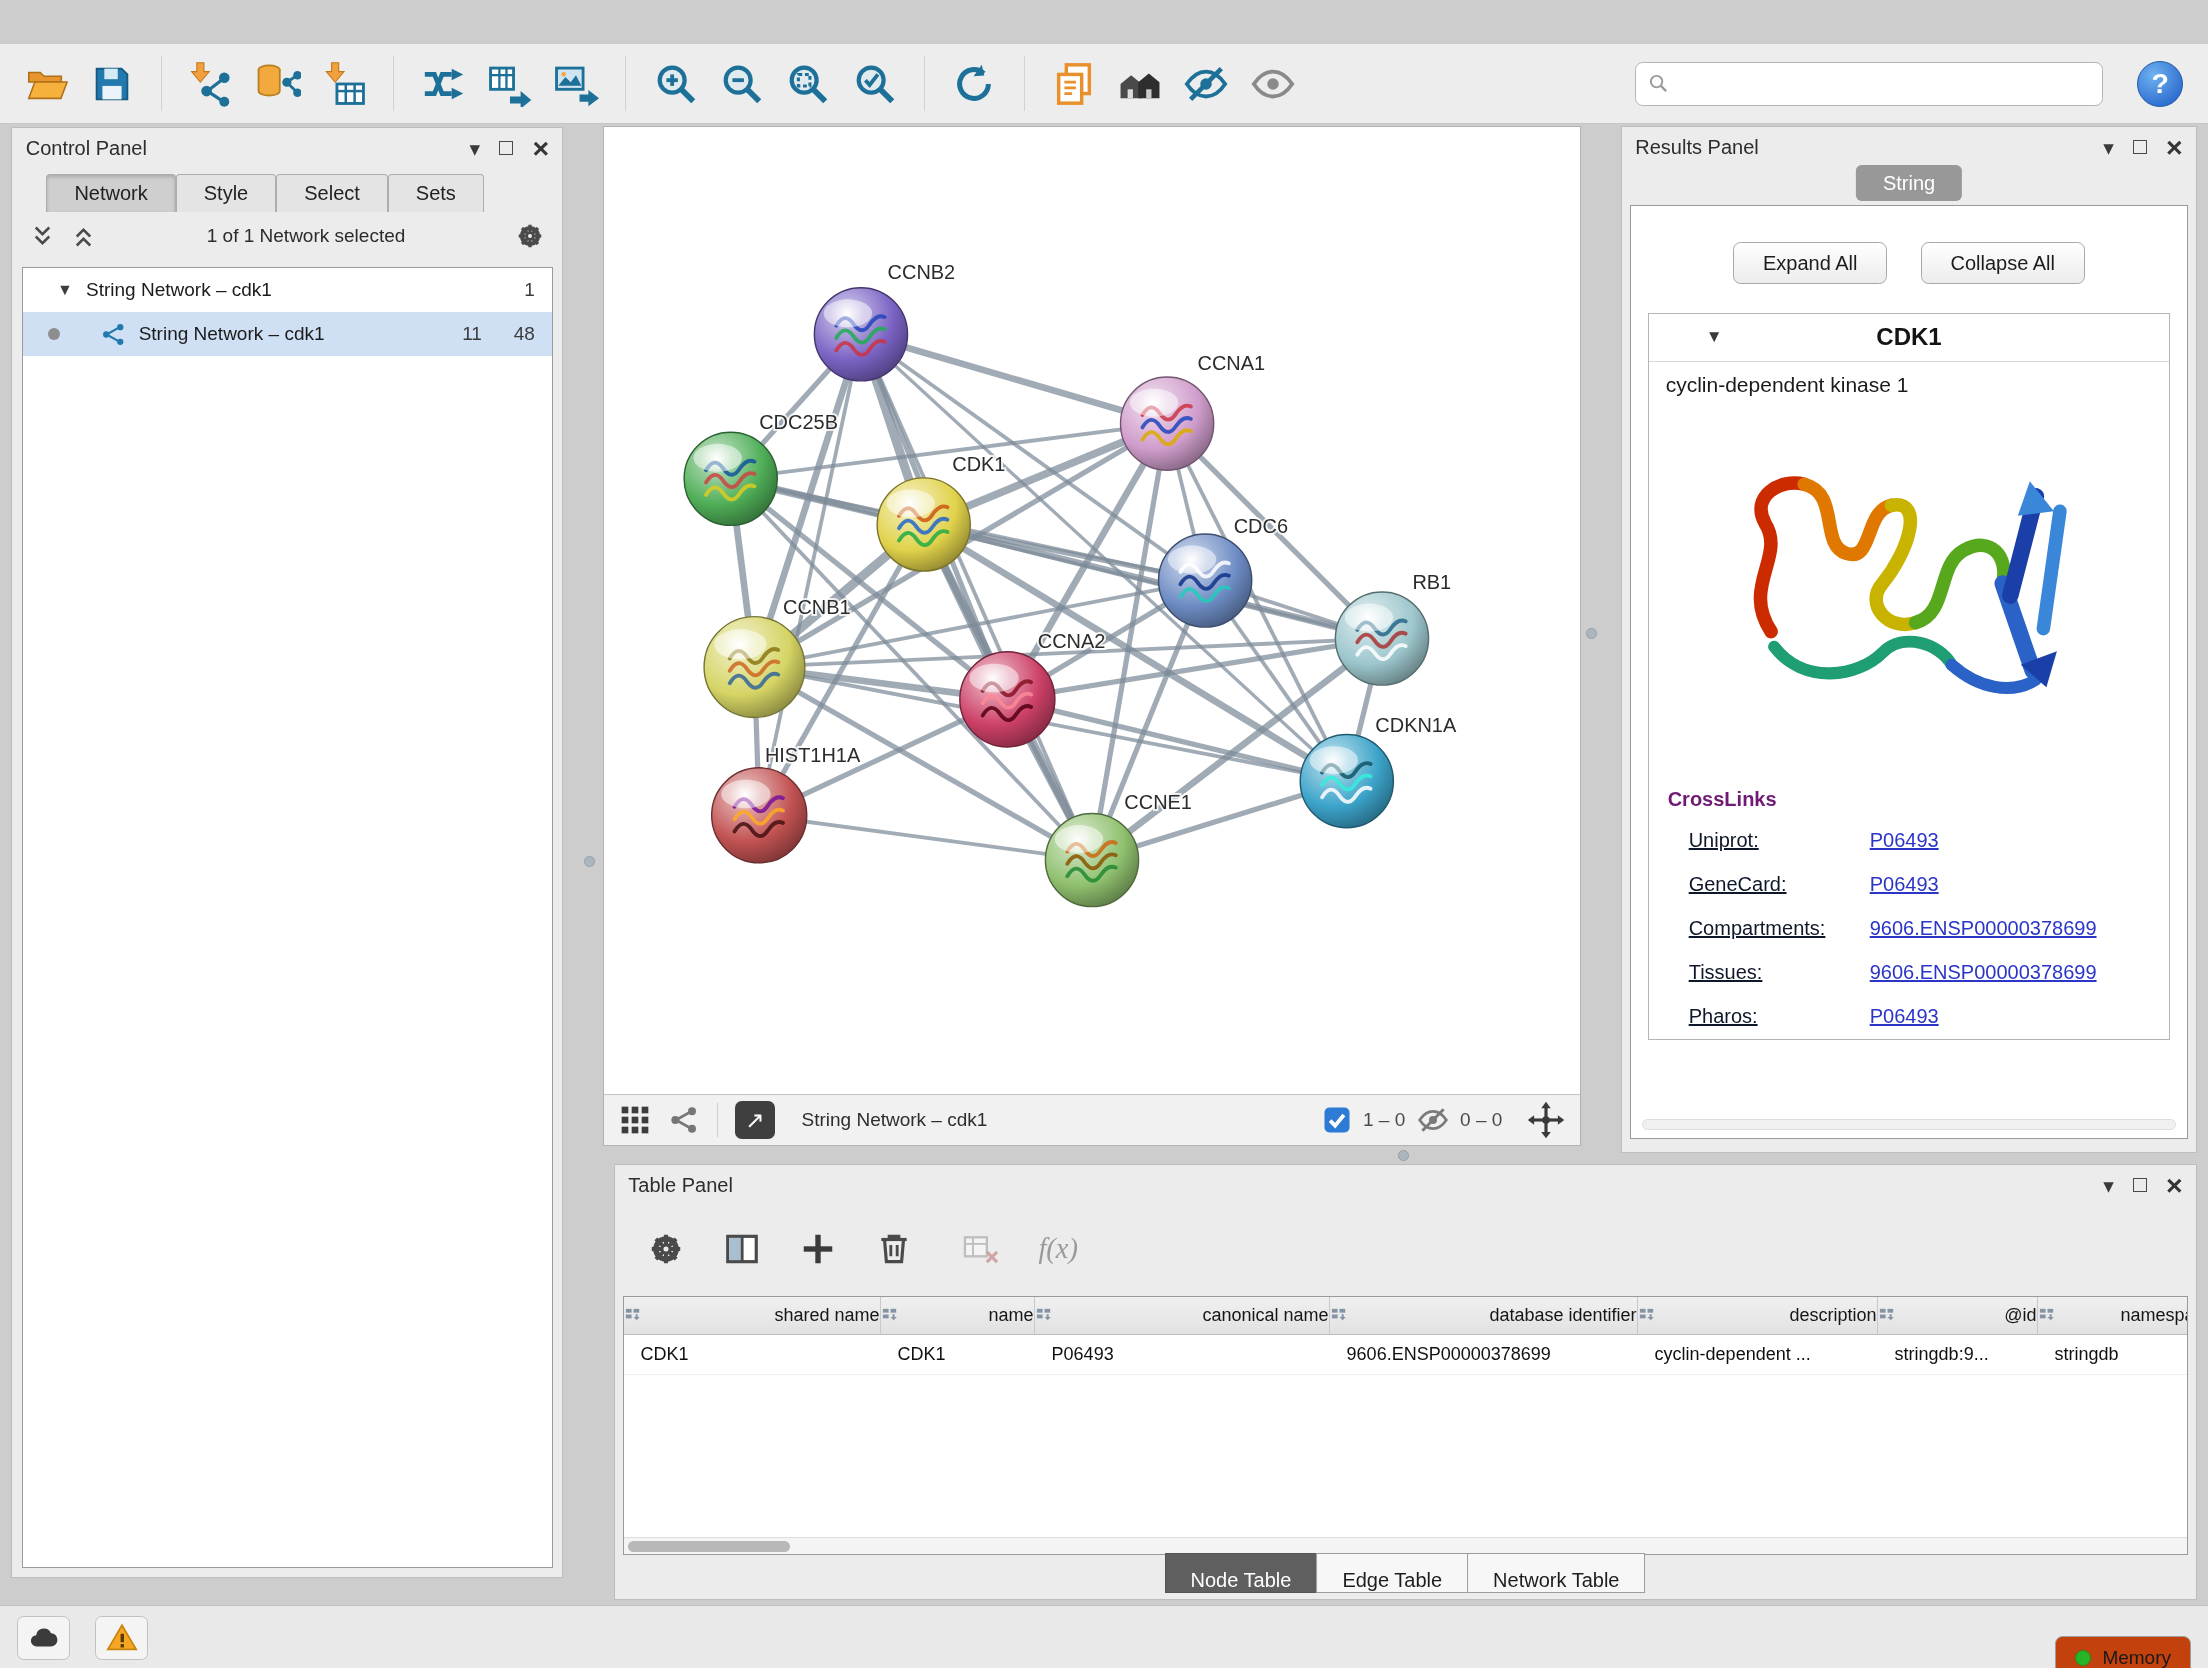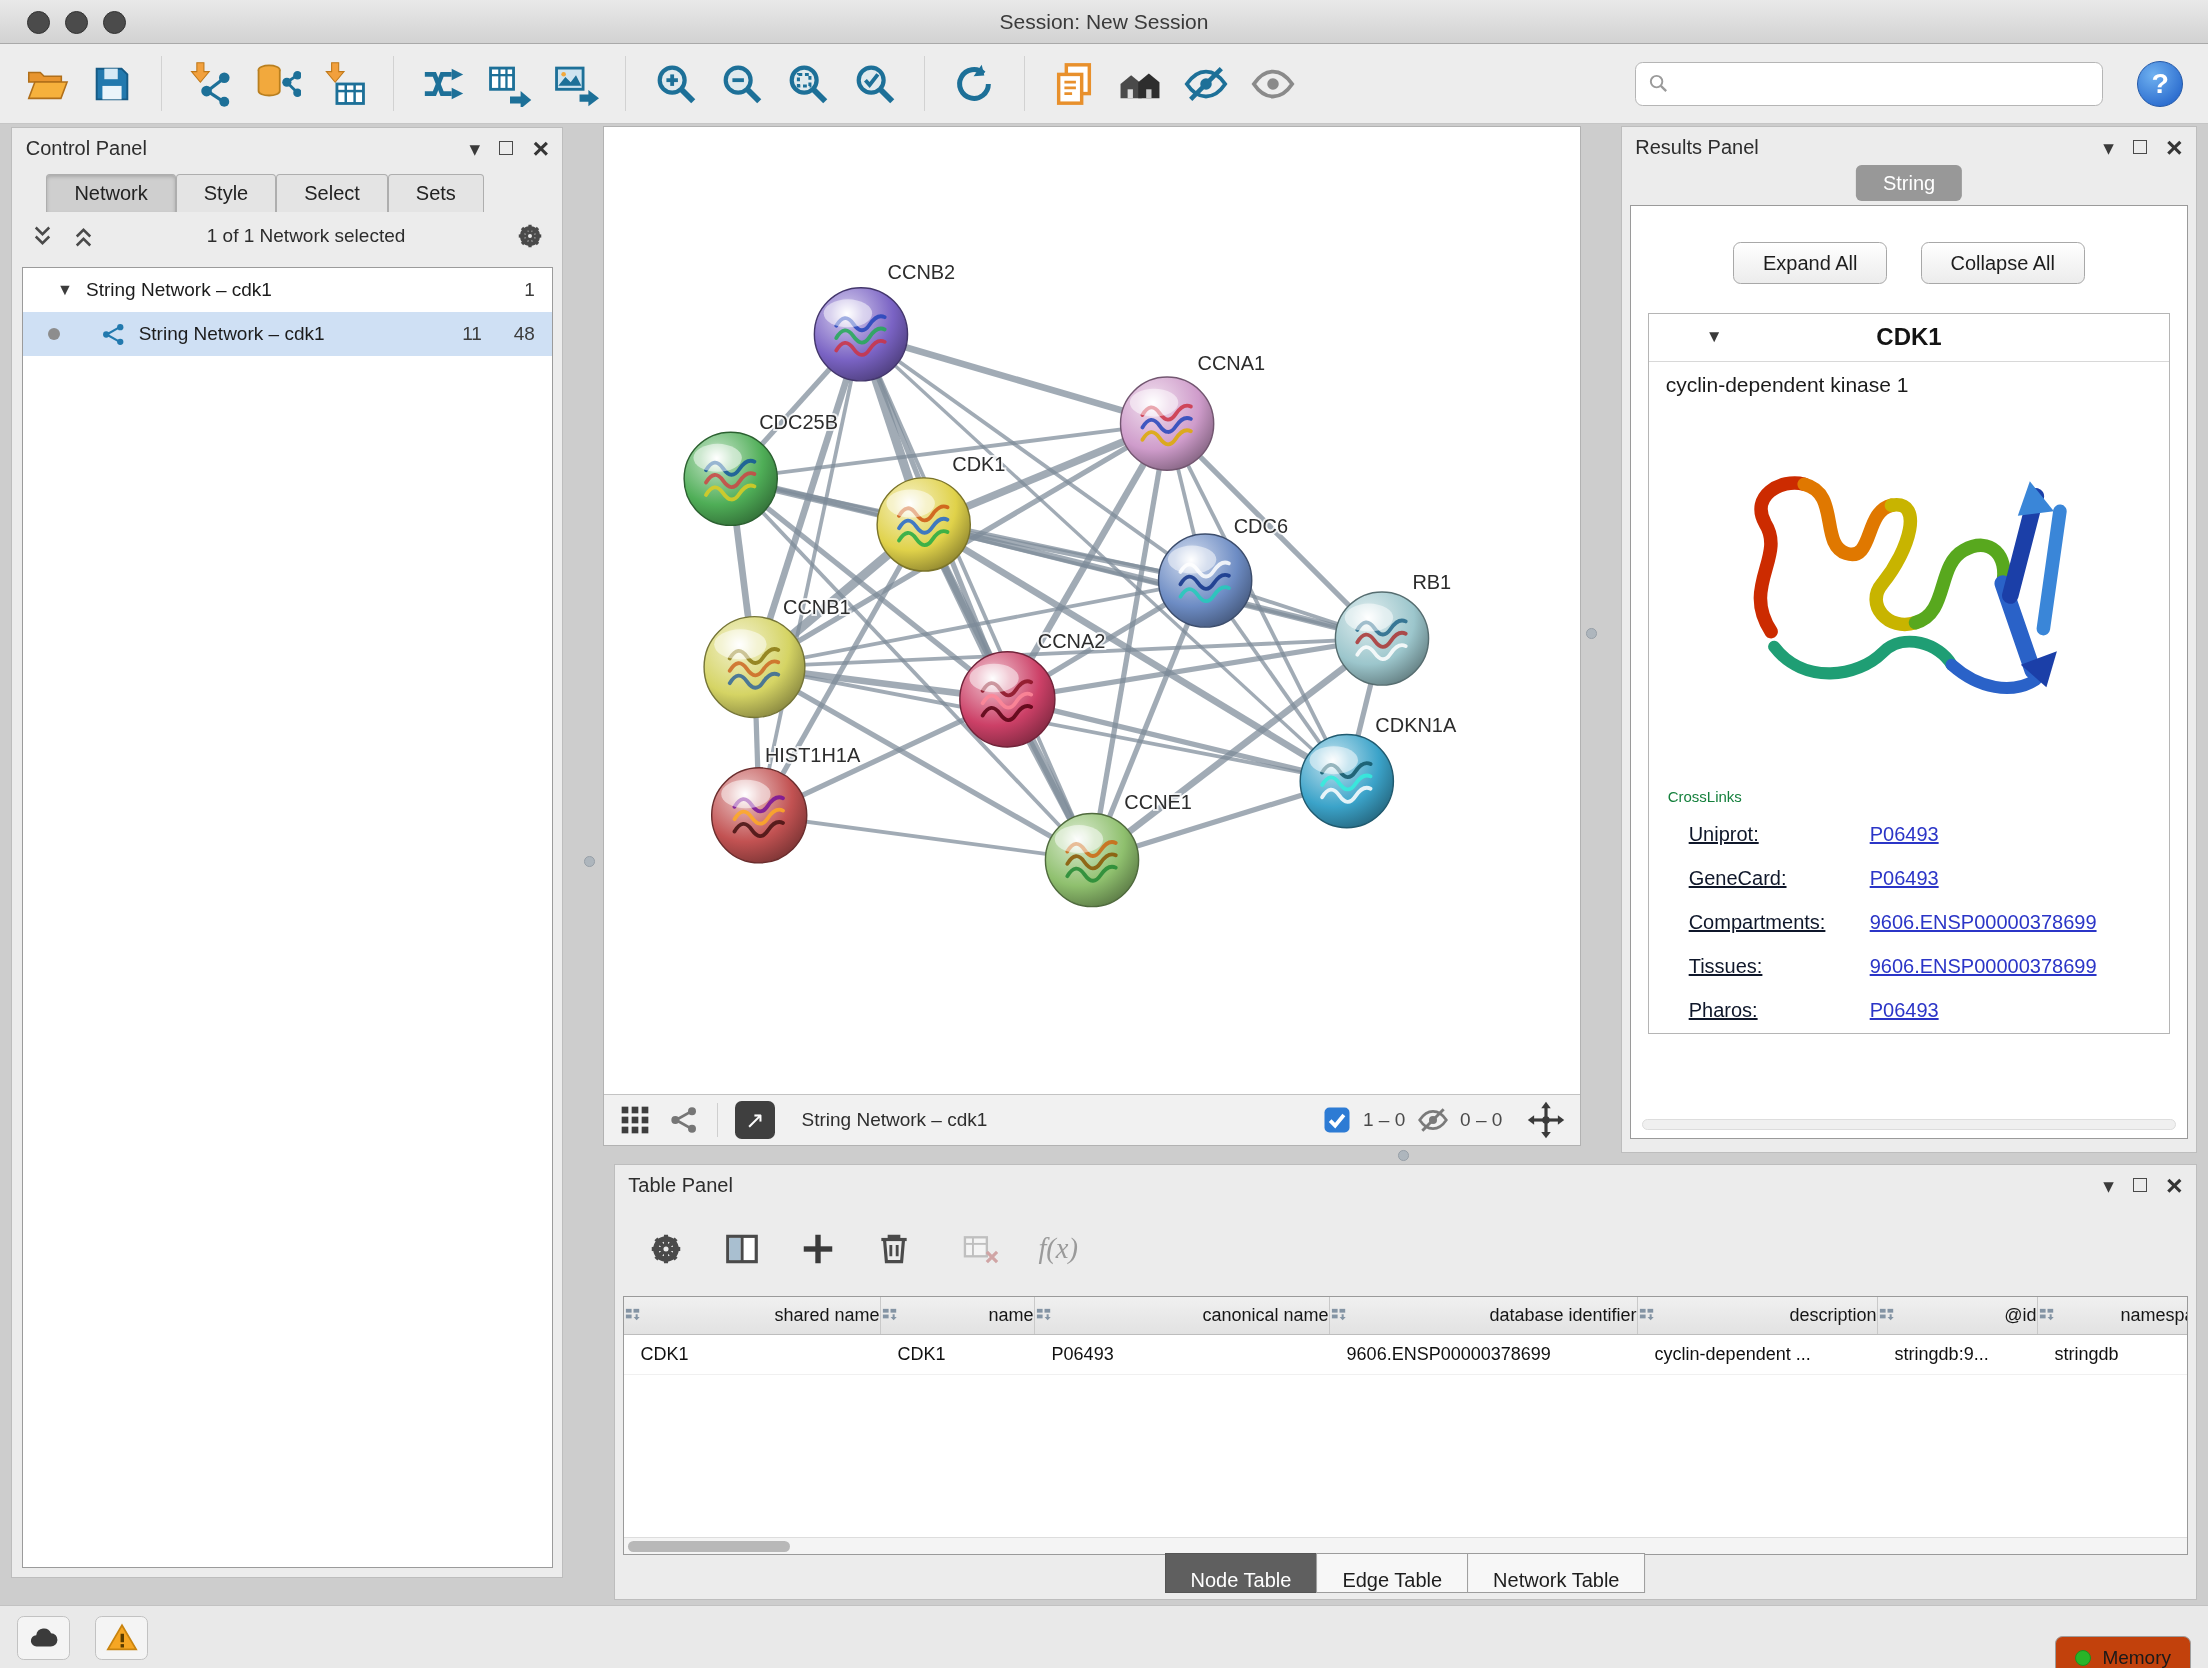--- a/index.html
+++ b/index.html
@@ -73,21 +73,21 @@
   .rp-box{position:absolute;left:7.6px;right:7.6px;top:78px;bottom:13.3px;background:#fff;border:1px solid #9a9a9a;padding:15px 11.4px 0 11.4px;}
   .rp-buttons{display:flex;justify-content:center;gap:34px;margin-top:21px;}
   .btn-pill{border:1px solid #a8a8a8;border-radius:7.6px;background:linear-gradient(#ffffff,#ececec);
     padding:0 28.5px;height:42px;display:inline-flex;align-items:center;font-size:20px;color:#1d1d1d;}
   .rp-section{border:1px solid #b5b5b5;margin:28.5px 5.7px 0 5.7px;background:#fff;}
   .rp-sec-header{position:relative;height:48px;display:flex;align-items:center;justify-content:center;border-bottom:1px solid #d8d8d8;}
   .rp-sec-header .caret{position:absolute;left:57px;font-size:17px;color:#3a3a3a;}
   .rp-protein-name{font-size:24px;font-weight:bold;color:#141414;}
   .rp-desc{padding:11.4px 17px 0 17px;font-size:21px;color:#1b1b1b;}
   .rp-protein-img{display:block;margin:9.5px auto 0 auto;}
-  .rp-crosslinks-title{font-size:15px;font-weight:normal;color:#15803d;margin:21px 0 7.6px 19px;}
+  .rp-crosslinks-title{font-size:20px;font-weight:bold;color:#701a75;margin:21px 0 7.6px 19px;}
   .cl-row{display:flex;align-items:center;height:44px;padding-left:40px;font-size:20px;}
   .cl-label{width:181px;color:#0f172a;text-decoration:underline;}
   .cl-value{color:#2b35c7;text-decoration:underline;}
   .rp-hscroll{position:absolute;left:11.4px;right:11.4px;bottom:7.6px;height:11.4px;background:#f0f0f0;border:1px solid #ddd;border-radius:5.7px;}
 
   
   .table-panel{left:614px;top:1164px;width:1583px;height:436px;}
   .tp-toolbar{height:88px;display:flex;align-items:center;padding:0 32px;gap:38px;}
   .tp-toolbar svg{width:38px;height:38px;}
   .fx{font-family:"Liberation Serif",serif;font-style:italic;font-size:28.5px;color:#9a9a9a;}
@@ -113,26 +113,20 @@
     display:flex;align-items:center;gap:11.4px;padding:8px 19px;font-size:19px;color:#1a1a1a;margin-top:20px;}
   .mem-dot{width:16px;height:16px;border-radius:50%;background:#28b428;border:1px solid #1d8f1d;}
 
   .split-dot{position:absolute;width:10.5px;height:10.5px;border-radius:50%;background:#aeb6bd;border:1px solid #98a0a8;}
 </style>
 </head>
 <body>
 
 <div class="window">
 
-  <div class="titlebar">
-    <span class="traffic" style="left:27px"></span>
-    <span class="traffic" style="left:65px"></span>
-    <span class="traffic" style="left:103px"></span>
-    <span class="title">Session: New Session</span>
-  </div>
 
   <div class="toolbar">
     <div class="tb-icon">
       <svg viewBox="0 0 24 24">
           <path d="M3 6h6l2 2h9v3H3z" fill="#e8952f" stroke="#b06f1a" stroke-width="0.8"></path>
           <path d="M3 19.5l3.2-8.5H23l-3.2 8.5z" fill="#f6b13c" stroke="#b06f1a" stroke-width="0.8"></path>
         </svg>
     </div>
     <div class="tb-icon">
       <svg viewBox="0 0 24 24">

